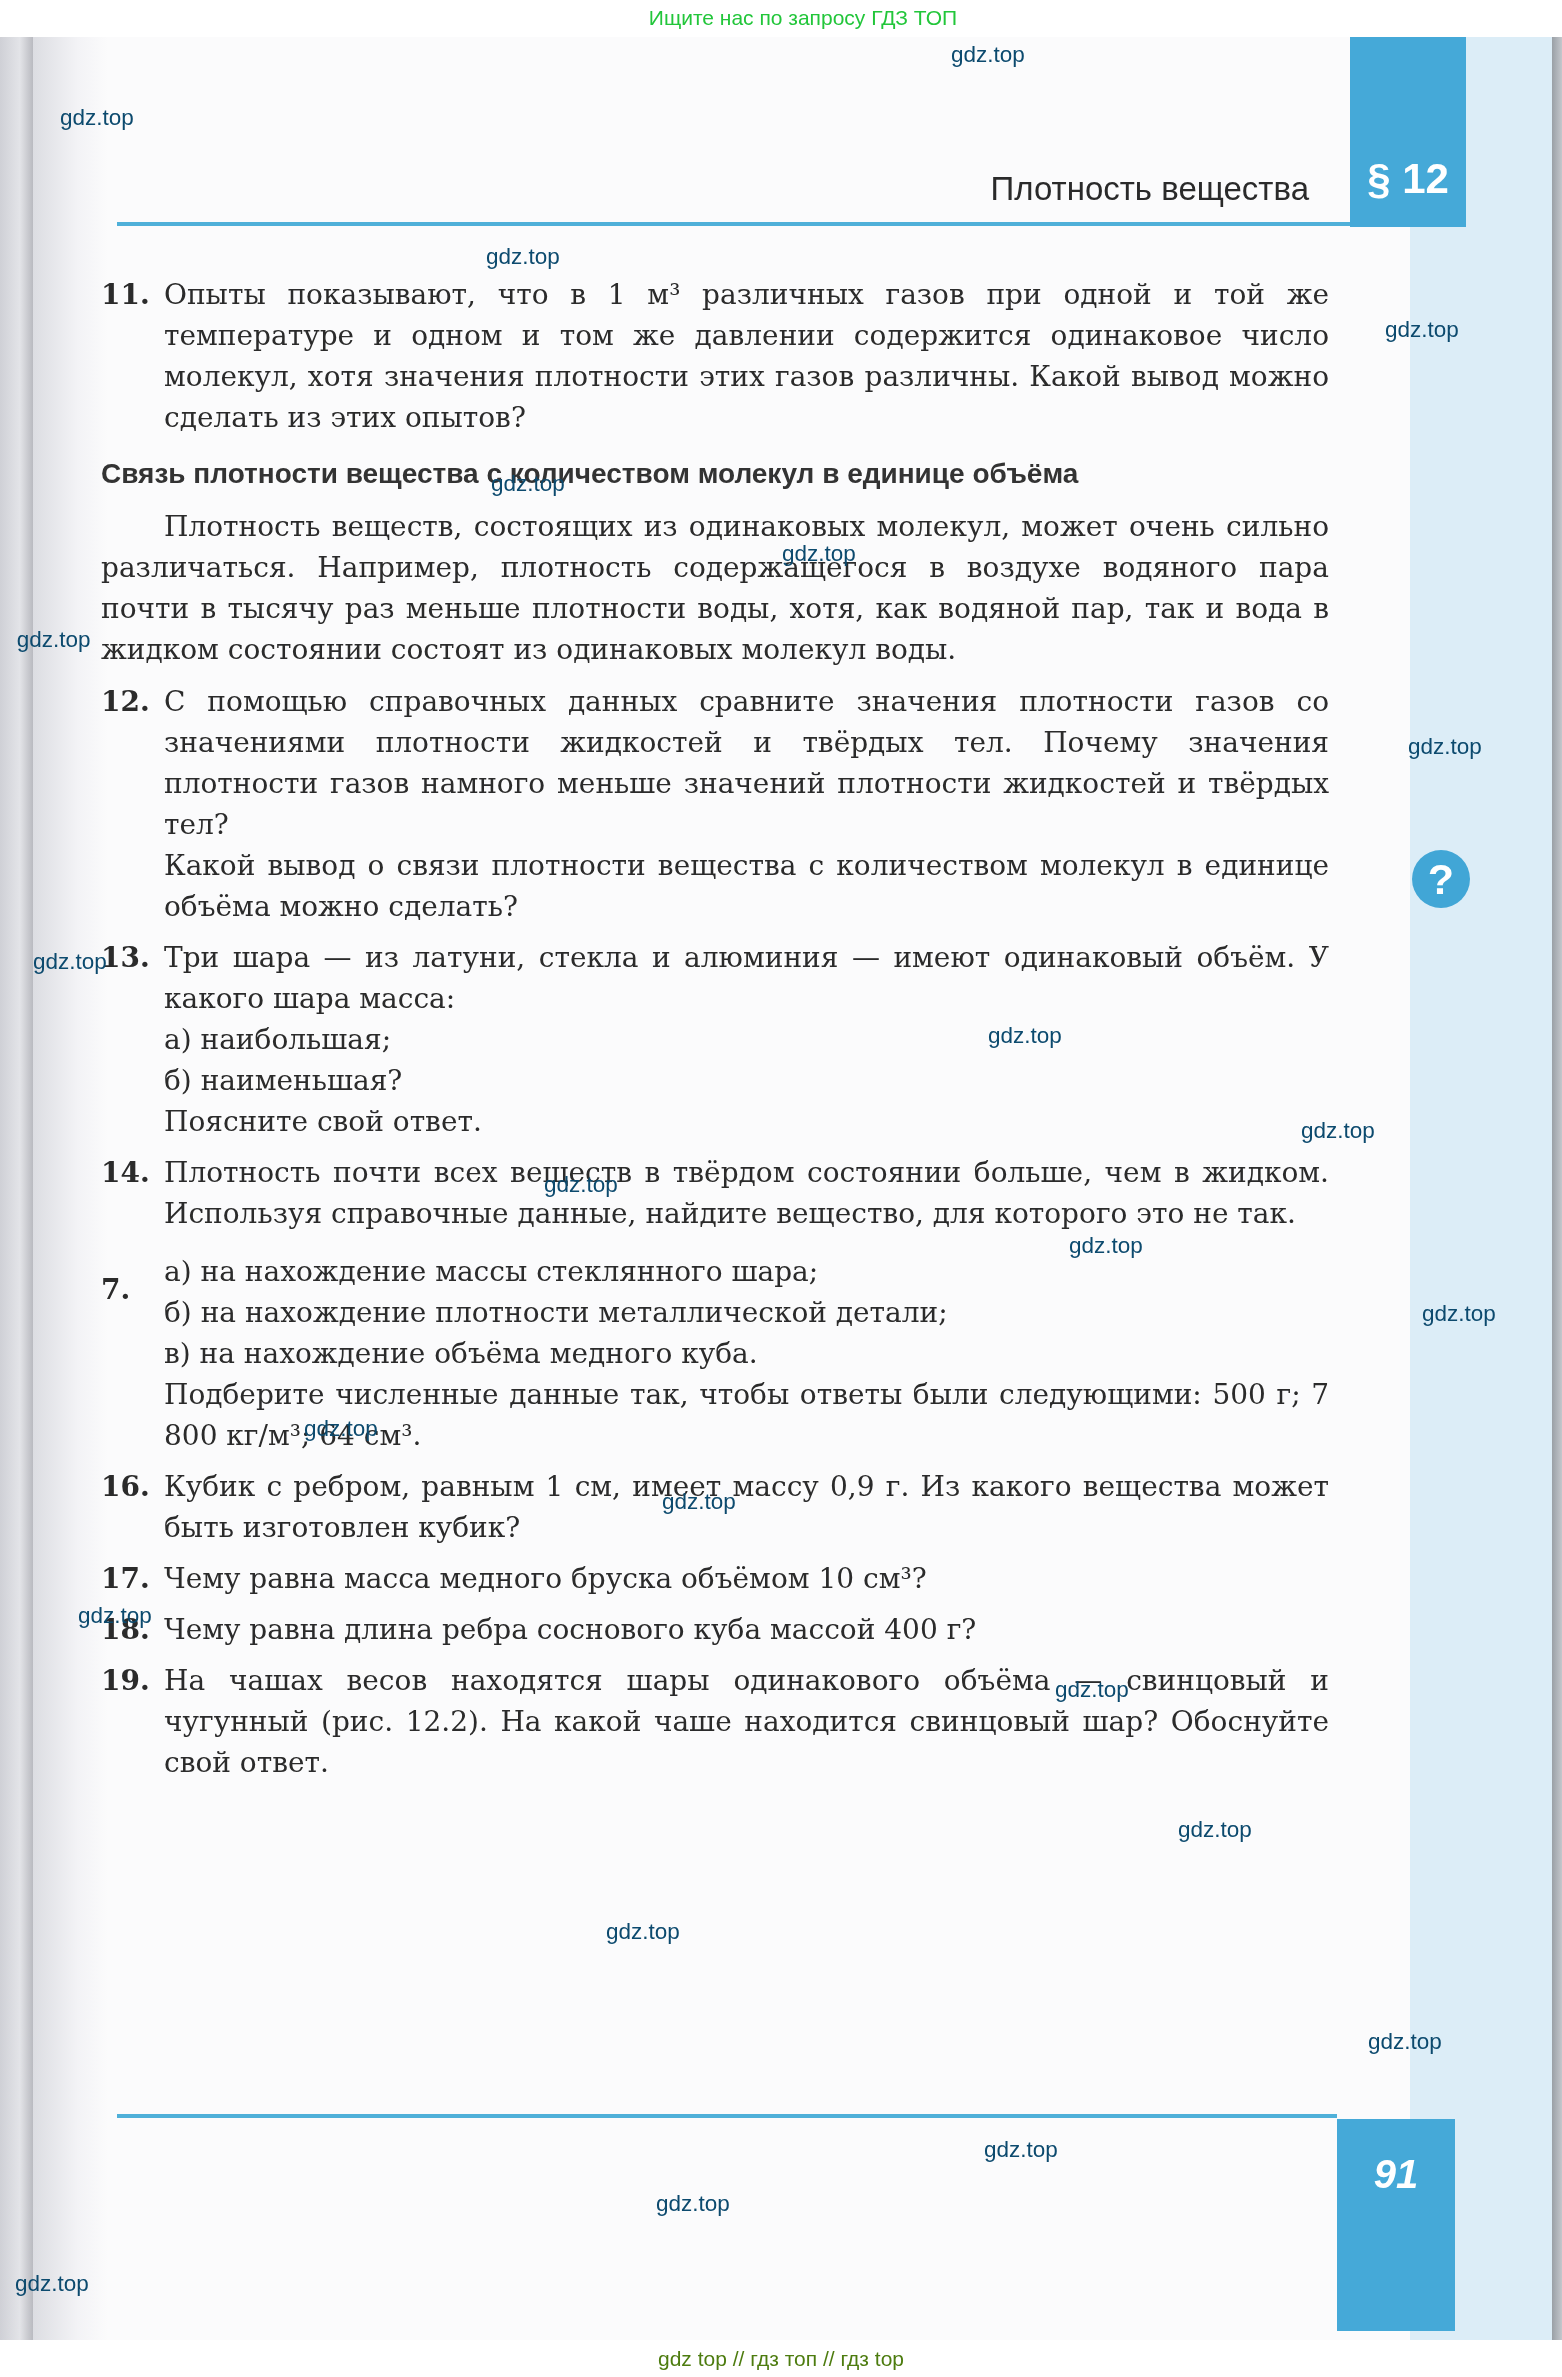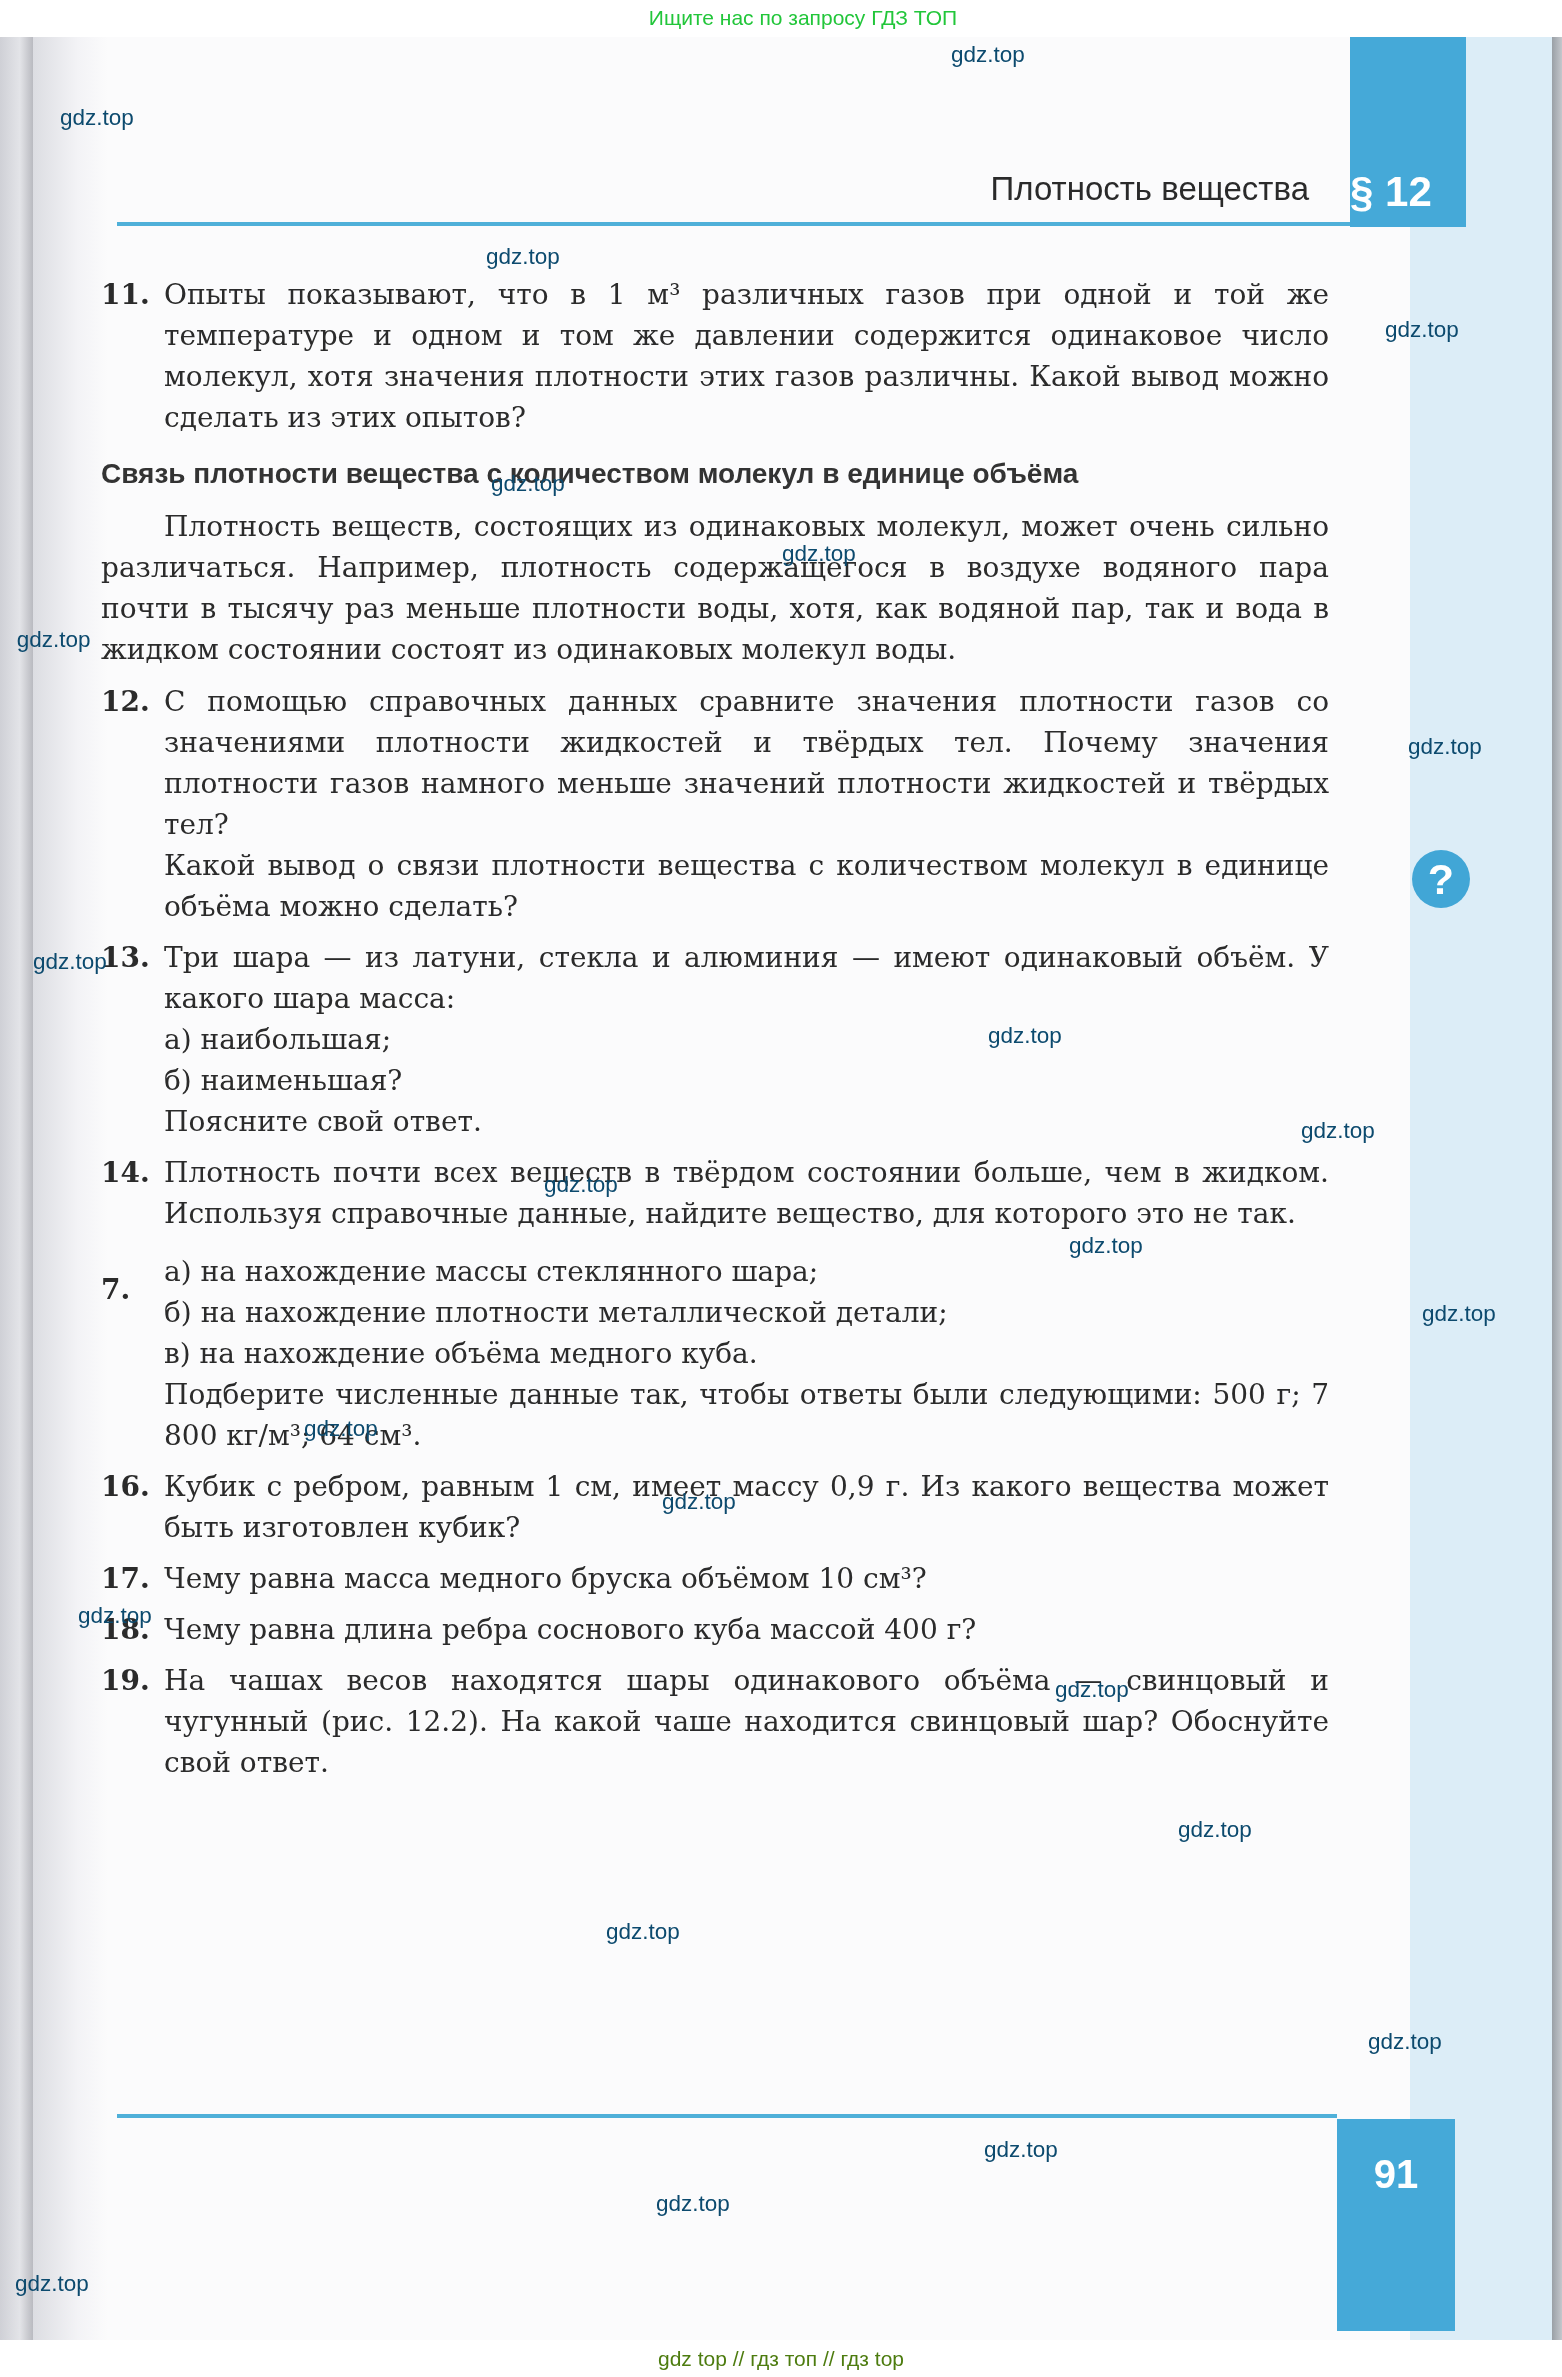--- a/index.html
+++ b/index.html
@@ -36,21 +36,21 @@
     background:#dcedf7;
   }
   .edge-dark {
     position:absolute; left:1552px; top:0; width:11px; height:100%;
     background:linear-gradient(90deg,#9aa0a6,#c8cbd0);
   }
   .section-tab {
     position:absolute; left:1350px; top:0; width:116px; height:190px;
     background:#45a9d8; color:#ffffff;
     font-family:"Liberation Sans", sans-serif; font-weight:bold; font-size:42px;
-    display:flex; align-items:flex-end; justify-content:flex-start; padding-bottom:11px; box-sizing:border-box;
+    display:flex; align-items:flex-end; justify-content:center; padding-bottom:24px; box-sizing:border-box;
   }
   .header-title {
     position:absolute; right:253px; top:133px;
     font-family:"Liberation Sans", sans-serif; font-size:33px; color:#2a2a2a;
   }
   .header-rule {
     position:absolute; left:117px; top:185px; width:1233px; height:4.2px;
     background:#4fb0d9;
   }
   .content {
@@ -77,21 +77,21 @@
     font-weight:bold; font-size:43px; line-height:58px; text-align:center;
   }
   .bottom-rule {
     position:absolute; left:117px; top:2077px; width:1220px; height:4.2px;
     background:#4fb0d9;
   }
   .page-tab {
     position:absolute; left:1337px; top:2082px; width:118px; height:212px;
     background:#45a9d8; color:#ffffff;
     font-family:"Liberation Sans", sans-serif; font-weight:bold; font-size:40px;
-    text-align:center; padding-top:33px; box-sizing:border-box;
+    text-align:center; padding-top:33px; box-sizing:border-box;font-style:italic;
   }
   .watermark {
     position:absolute; font-family:"Liberation Sans", sans-serif; font-size:22.5px; color:#0c4a6e;
   }
   .footer {
     position:absolute; left:0; top:2340px; width:1562px; height:38px; background:#ffffff;
     text-align:center; font-family:"Liberation Sans", sans-serif; font-size:21px;
     color:#4d7c0f; line-height:37px;
   }
 </style>

